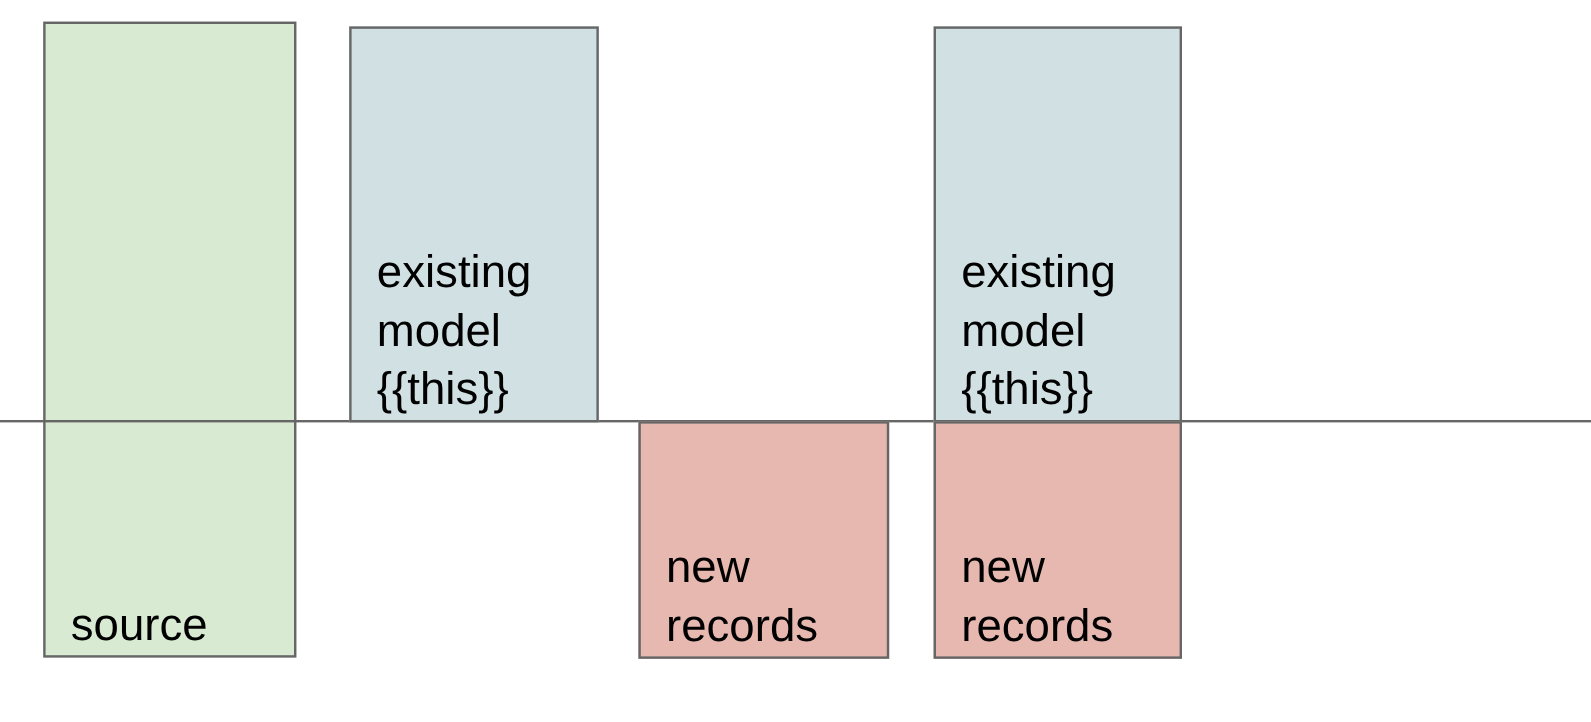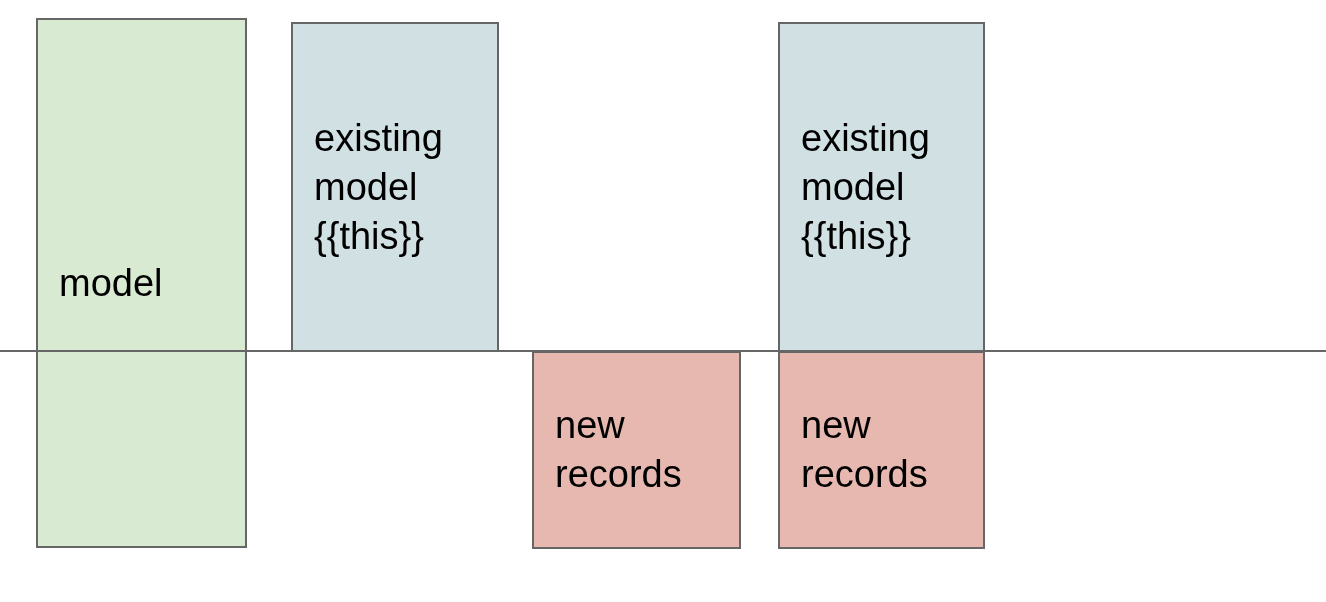--- a/index.html
+++ b/index.html
@@ -22,21 +22,21 @@
     top: 350px;
     width: 1326px;
     height: 2px;
     z-index: 2;
   }
   .box {
     position: absolute;
     box-sizing: border-box;
     border: 2px solid #737373;
     display: flex;
-    align-items: center;
+    align-items: flex-end;
     z-index: 3;
   }
   .box .label {
     display: block;
     padding: 0 24px 0 21px;
     font-size: 38px;
     line-height: 49px;
     letter-spacing: 0;
     color: #000000;
     overflow-wrap: normal;
@@ -50,21 +50,21 @@
   .box-full-refresh    { left: 1042px; top: 17px; width: 211px; height: 531px; }
 </style>
 </head>
 <body>
 
 <div class="canvas">
 
   <div class="divider" style="background-color: rgb(102, 102, 102);"></div>
 
   <div class="box box-source" style="background-color: rgb(217, 234, 211); border-color: rgb(102, 102, 102);">
-    <span class="label">model</span>
+    <span class="label">source</span>
   </div>
 
   <div class="box box-existing-1" style="background-color: rgb(208, 224, 227); border-color: rgb(102, 102, 102);">
     <span class="label">existing model {{this}}</span>
   </div>
 
   <div class="box box-new-records-1" style="background-color: rgb(230, 184, 175); border-color: rgb(102, 102, 102);">
     <span class="label">new records</span>
   </div>
 

